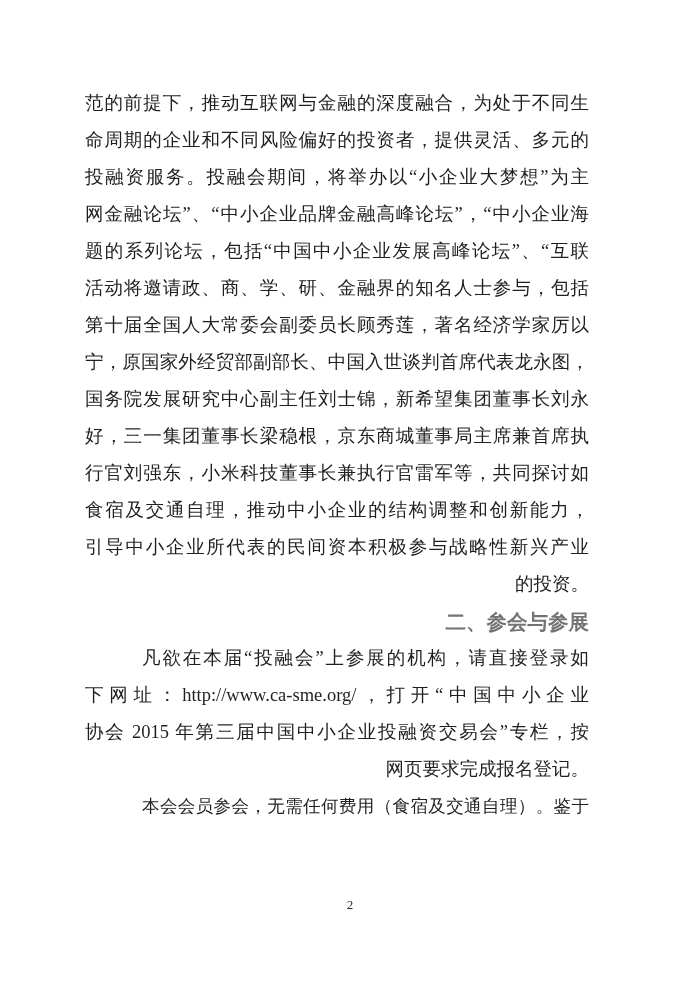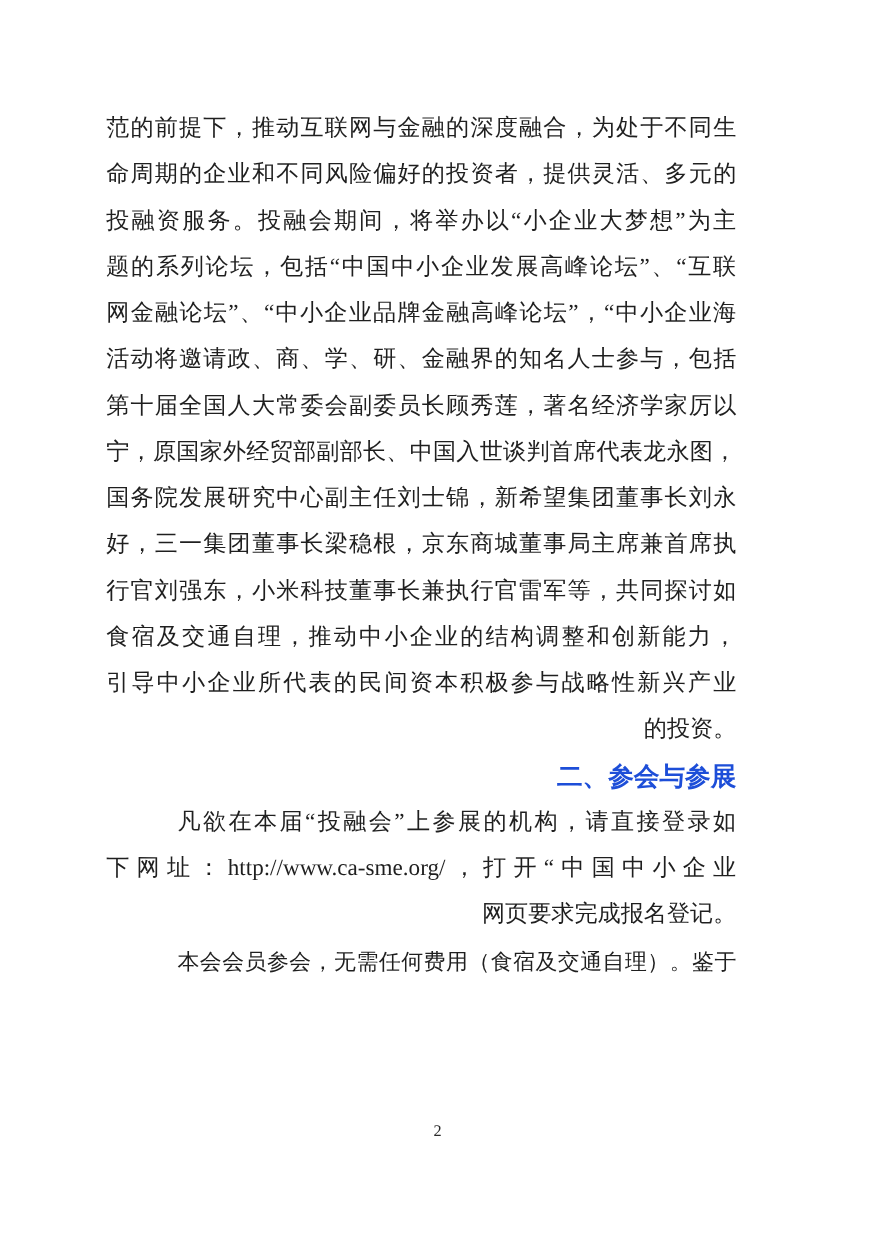--- a/index.html
+++ b/index.html
@@ -36,21 +36,21 @@
   .indent {
     text-indent: 57px;
   }
   .tight {
     font-size: 17.5px;
   }
   .heading {
     font-family: "Liberation Sans", "DejaVu Sans", sans-serif;
     font-weight: 700;
     font-size: 20.5px;
-    color: #1d4ed8;
+    color: #737373;
     text-indent: 58px;
   }
   .page-number {
     position: absolute;
     left: 0;
     right: 0;
     top: 897px;
     text-align: center;
     font-size: 13px;
     color: #2a2a2a;
@@ -59,36 +59,37 @@
 </style>
 </head>
 <body>
 
 <div class="page">
   <div class="content">
 
     <div class="line j">范的前提下，推动互联网与金融的深度融合，为处于不同生</div>
     <div class="line j">命周期的企业和不同风险偏好的投资者，提供灵活、多元的</div>
     <div class="line j">投融资服务。投融会期间，将举办以“小企业大梦想”为主</div>
+    <div class="line j">网金融论坛”、“中小企业品牌金融高峰论坛”，“中小企业海</div>
     <div class="line j">题的系列论坛，包括“中国中小企业发展高峰论坛”、“互联</div>
-    <div class="line j">网金融论坛”、“中小企业品牌金融高峰论坛”，“中小企业海</div>
     <div class="line j">活动将邀请政、商、学、研、金融界的知名人士参与，包括</div>
     <div class="line j">第十届全国人大常委会副委员长顾秀莲，著名经济学家厉以</div>
     <div class="line j">宁，原国家外经贸部副部长、中国入世谈判首席代表龙永图，</div>
     <div class="line j">国务院发展研究中心副主任刘士锦，新希望集团董事长刘永</div>
     <div class="line j">好，三一集团董事长梁稳根，京东商城董事局主席兼首席执</div>
     <div class="line j">行官刘强东，小米科技董事长兼执行官雷军等，共同探讨如</div>
     <div class="line j">食宿及交通自理，推动中小企业的结构调整和创新能力，</div>
     <div class="line j">引导中小企业所代表的民间资本积极参与战略性新兴产业</div>
     <div class="line">的投资。</div>
 
     <div class="line heading">二、参会与参展</div>
 
     <div class="line j indent">凡欲在本届“投融会”上参展的机构，请直接登录如</div>
     <div class="line j">下网址：http://www.ca-sme.org/，打开“中国中小企业</div>
+    <div class="line j">协会 2015 年第三届中国中小企业投融资交易会”专栏，按</div>
     <div class="line">网页要求完成报名登记。</div>
 
     <div class="line j indent tight">本会会员参会，无需任何费用（食宿及交通自理）。鉴于</div>
 
   </div>
 
   <div class="page-number">2</div>
 </div>
 
 </body></html>

